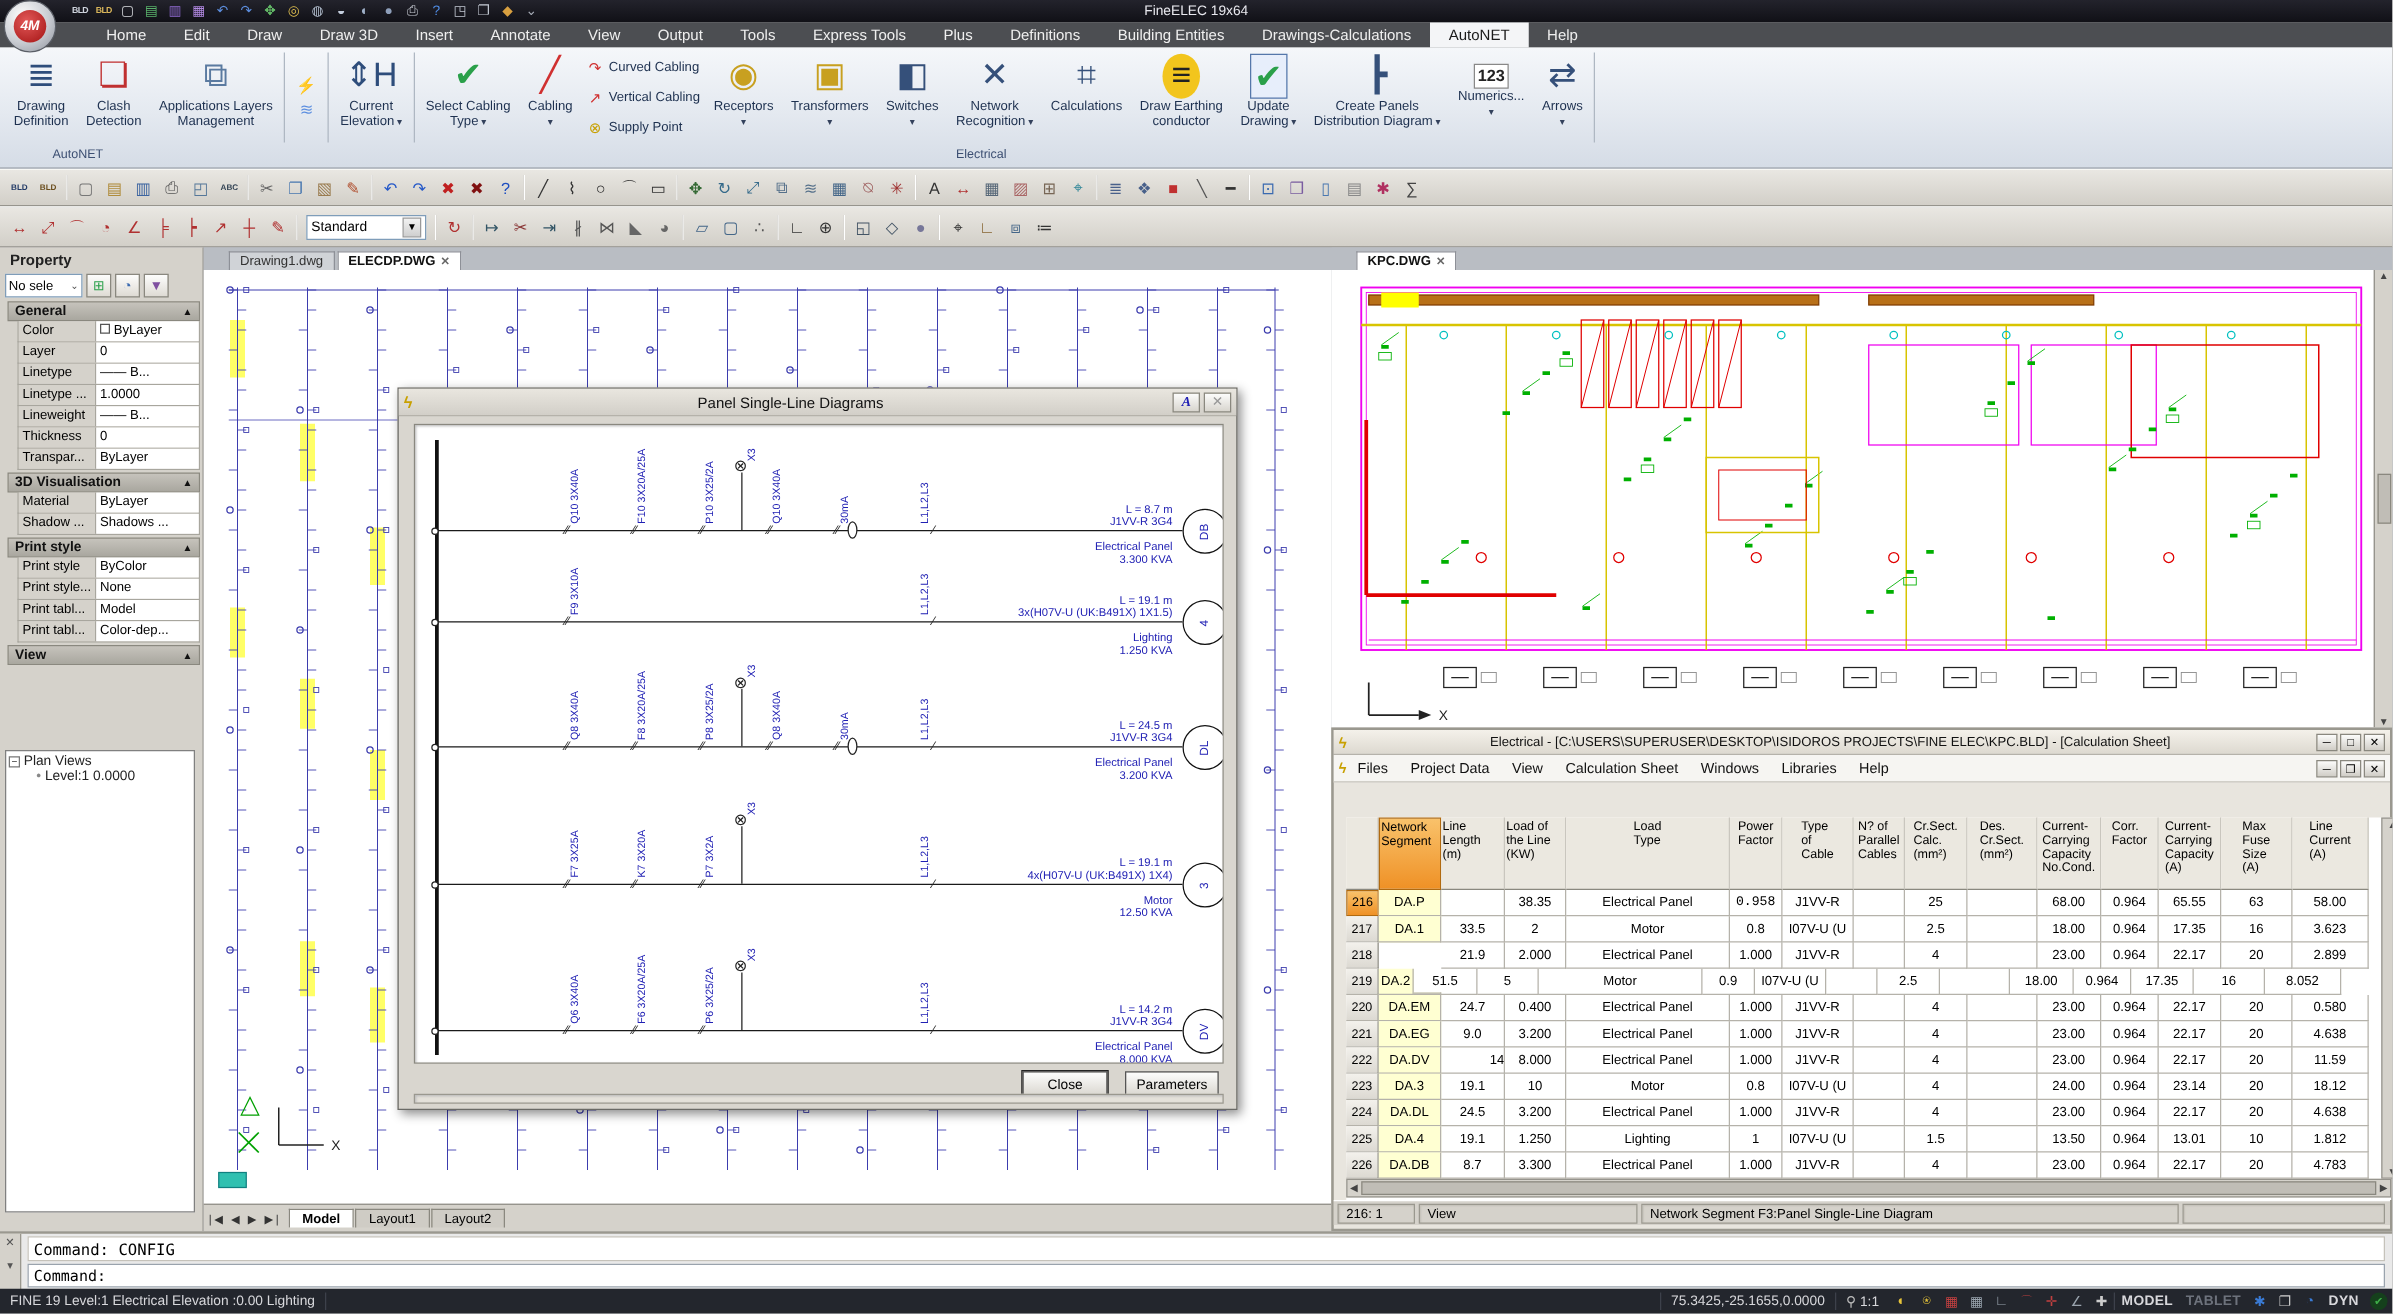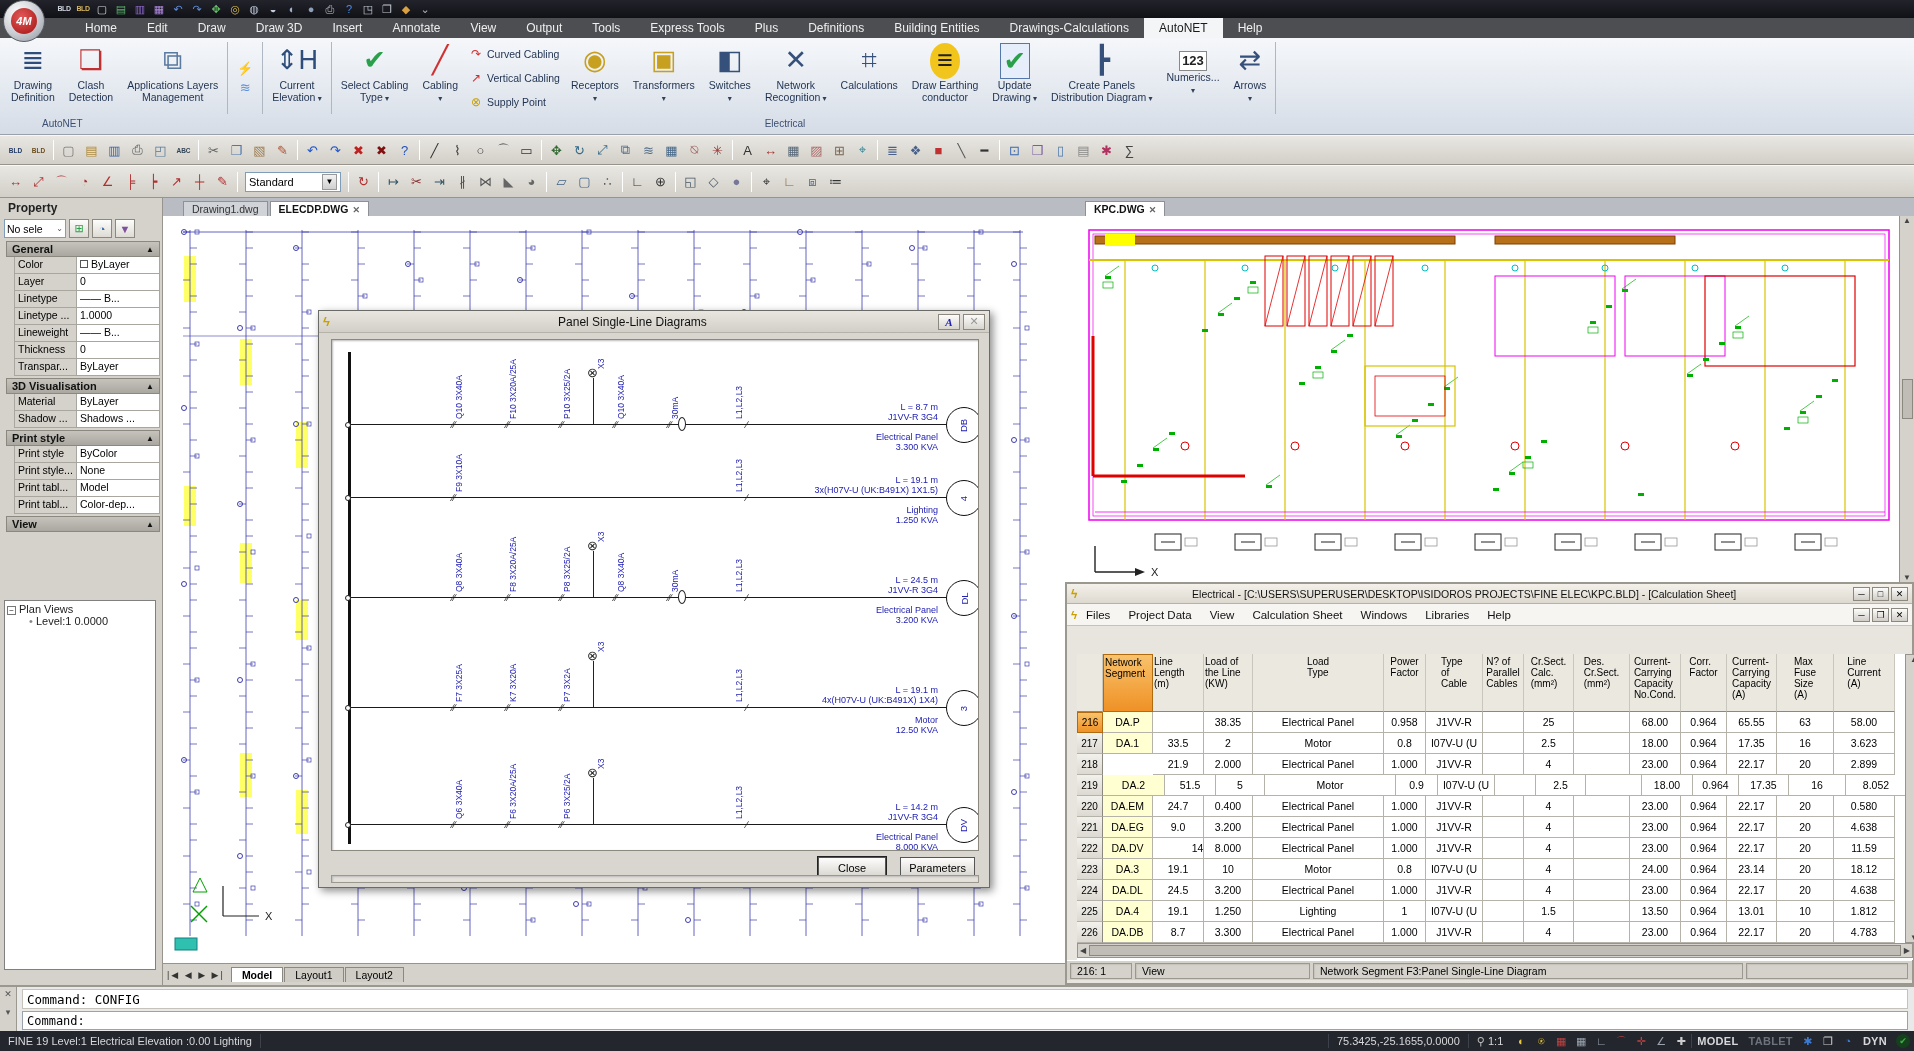--- a/index.html
+++ b/index.html
@@ -173,20 +173,21 @@
         <span class="qicon" style="color: rgb(196, 206, 221);">◒</span>
         <span class="qicon" style="color: rgb(159, 176, 200);">◐</span>
         <span class="qicon" style="color: rgb(142, 159, 186);">●</span>
         <span class="qicon" style="color: rgb(200, 204, 212);">⎙</span>
         <span class="qicon" style="color: rgb(79, 138, 224);">?</span>
         <span class="qicon" style="color: rgb(192, 198, 208);">◳</span>
         <span class="qicon" style="color: rgb(192, 198, 208);">❐</span>
         <span class="qicon" style="color: rgb(216, 160, 64);">◆</span>
         <span class="qicon" style="color: rgb(170, 176, 187);">⌄</span>
       </div>
+    <div id="app-title">FineELEC 19x64</div>
   </div>
   <div id="logo" class="abs">
       <div id="logo-inner">4M</div>
     </div>
 
   <div id="menubar" class="abs">
       <div class="menu-item">Home</div>
       <div class="menu-item">Edit</div>
       <div class="menu-item">Draw</div>
       <div class="menu-item">Draw 3D</div>
@@ -1649,21 +1650,21 @@
           <div class="tcell hdr c" style="width: 61px;">Line
 Current
 (A)</div>
         </div>
         <div class="trow">
           <div class="tcell numsel" style="width: 26px;">216</div>
           <div class="tcell seg" style="width: 50px;">DA.P</div>
           <div class="tcell" style="width: 51px;"></div>
           <div class="tcell" style="width: 49px;">38.35</div>
           <div class="tcell" style="width: 131px;">Electrical Panel</div>
-          <div class="tcell" style="width: 42px;">0.958</div>
+          <div class="tcell" style="width: 42px; font-family: Liberation Mono, monospace;">0.958</div>
           <div class="tcell" style="width: 57px;">J1VV-R</div>
           <div class="tcell" style="width: 41px;"></div>
           <div class="tcell" style="width: 50px;">25</div>
           <div class="tcell" style="width: 56px;"></div>
           <div class="tcell" style="width: 51px;">68.00</div>
           <div class="tcell" style="width: 46px;">0.964</div>
           <div class="tcell" style="width: 50px;">65.55</div>
           <div class="tcell" style="width: 57px;">63</div>
           <div class="tcell" style="width: 61px;">58.00</div>
         </div>
@@ -1696,21 +1697,21 @@
           <div class="tcell" style="width: 50px;">4</div>
           <div class="tcell" style="width: 56px;"></div>
           <div class="tcell" style="width: 51px;">23.00</div>
           <div class="tcell" style="width: 46px;">0.964</div>
           <div class="tcell" style="width: 50px;">22.17</div>
           <div class="tcell" style="width: 57px;">20</div>
           <div class="tcell" style="width: 61px;">2.899</div>
         </div>
         <div class="trow">
           <div class="tcell num" style="width: 26px;">219</div>
-          <div class="tcell seg" style="width: 62px;">DA.2</div>
+          <div class="tcell seg" style="width: 28px;">DA.2</div>
           <div class="tcell" style="width: 51px;">51.5</div>
           <div class="tcell" style="width: 49px;">5</div>
           <div class="tcell" style="width: 131px;">Motor</div>
           <div class="tcell" style="width: 42px;">0.9</div>
           <div class="tcell" style="width: 57px;">I07V-U (U</div>
           <div class="tcell" style="width: 41px;"></div>
           <div class="tcell" style="width: 50px;">2.5</div>
           <div class="tcell" style="width: 56px;"></div>
           <div class="tcell" style="width: 51px;">18.00</div>
           <div class="tcell" style="width: 46px;">0.964</div>

